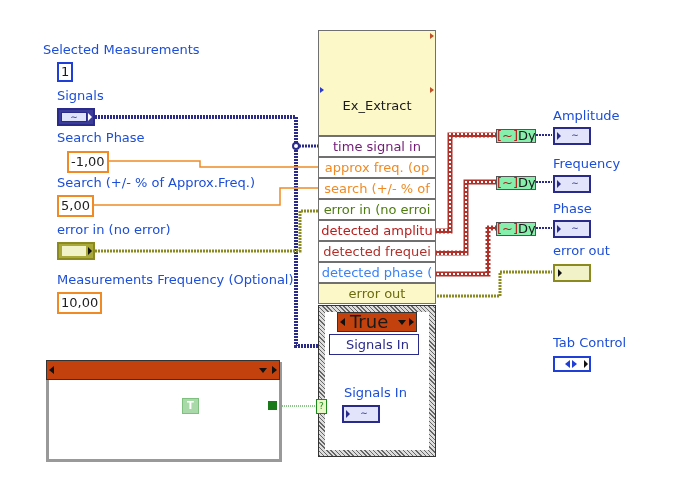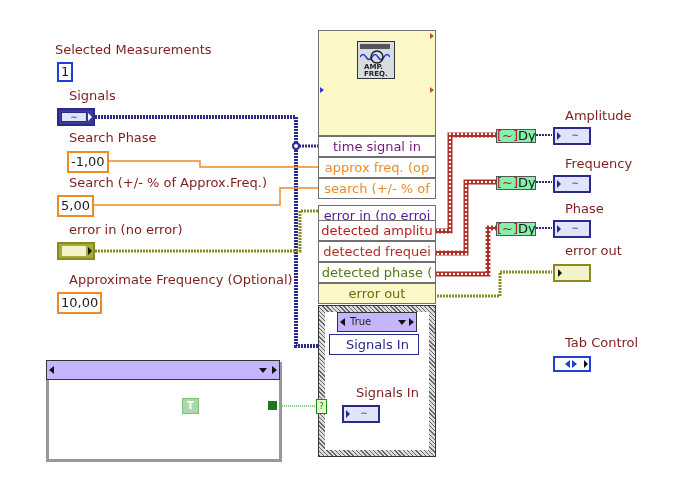--- a/index.html
+++ b/index.html
@@ -1,19 +1,19 @@
 <!DOCTYPE html>
 <html><head>
 <meta charset="utf-8">
 <style>
   html, body { margin:0; padding:0; background:#ffffff; }
   body { width:676px; height:484px; position:relative; overflow:hidden;
          font-family:"DejaVu Sans", sans-serif; font-size:13px; color:#1a1a1a; }
   .abs { position:absolute; }
-  .label { position:absolute; font-size:13px; white-space:nowrap; color:#7f1d1d;margin-left:12px; }
+  .label { position:absolute; font-size:13px; white-space:nowrap; color:#1d4ed8; }
   .num { position:absolute; border:2px solid #f08a24; background:#fff; font-size:13px;
          padding:0 2px; height:18px; line-height:18px; color:#1e1e1e; }
   .numblue { position:absolute; border:2px solid #1f3fd6; background:#fff; font-size:13px;
          padding:0 2px; height:16px; line-height:16px; }
   .wf { position:absolute; width:34px; height:14px; border:2px solid #2a2a8a; background:#3b3b9a; }
   .wf .in { position:absolute; left:2px; top:2px; right:6px; bottom:2px; background:#dfe3fb; border:1px solid #2a2a8a;
             font-size:9px; line-height:8px; text-align:center; color:#2a2a8a; }
   .wf .arr { position:absolute; right:1px; top:3px; width:0; height:0; border-top:4px solid transparent;
              border-bottom:4px solid transparent; border-left:4px solid #fff; }
   .wfi { position:absolute; width:34px; height:14px; border:2px solid #2a2a8a; background:#e2e4fb; }
@@ -26,21 +26,21 @@
              border-bottom:4px solid transparent; border-left:4px solid #111; }
   .erri { position:absolute; width:34px; height:14px; border:2px solid #8a8a20; background:#f2f2c8; }
   .erri .arr { position:absolute; left:3px; top:3px; width:0; height:0; border-top:4px solid transparent;
              border-bottom:4px solid transparent; border-left:4px solid #111; }
   .node { position:absolute; left:318px; top:30px; width:116px; background:#fdf8c8; border:1px solid #707070; }
   .term { position:absolute; left:318px; width:116px; height:19px; border:1px solid #707070; background:#fff;
           font-size:13px; line-height:19px; text-align:center; white-space:nowrap; overflow:hidden; }
   .conv { position:absolute; width:38px; height:12px; border:1px solid #555; background:#86efac; font-size:13px; line-height:12px; white-space:nowrap; overflow:hidden;}
   .conv .lt { color:#b02020; }
   .case { position:absolute; background:#fff; }
-  .case-sel { position:absolute; border:1px solid #333; background:#c4b5fd; font-size:10px; height:18px; line-height:18px; white-space:nowrap; }
+  .case-sel { position:absolute; border:1px solid #333; background:#c2410c; font-size:18px; height:18px; line-height:18px; white-space:nowrap; }
   .tab { position:absolute; width:34px; height:12px; border:2px solid #1f3fd6; background:#fff; }
 </style>
 </head>
 <body>
 
 <svg class="abs" style="left:0;top:0" width="676" height="484">
   <defs>
     <pattern id="dyn" width="4" height="4" patternUnits="userSpaceOnUse">
       <rect width="4" height="4" fill="#b0302a"></rect>
       <rect x="1" y="1" width="2" height="2" fill="#fff"></rect>
@@ -96,46 +96,39 @@
 
 <div class="label" style="left:57px;top:175px">Search (+/- % of Approx.Freq.)</div>
 <div class="num" style="left:57px;top:195px">5,00</div>
 
 <div class="label" style="left:57px;top:222px">error in (no error)</div>
 <div class="err" style="left:57px;top:242px">
   <div class="in"></div>
     <div class="arr"></div>
 </div>
 
-<div class="label" style="left:57px;top:272px">Approximate Frequency (Optional)</div>
+<div class="label" style="left:57px;top:272px">Measurements Frequency (Optional)</div>
 <div class="num" style="left:57px;top:292px">10,00</div>
 
 <div class="node" style="height:104px">
-  <div class="abs" style="left:38px;top:10px;width:36px;height:36px;border:1px solid #333;background:#d8dde2">
-    <div class="abs" style="left:2px;top:2px;width:30px;height:5px;background:#555"></div>
-    <svg class="abs" style="left:2px;top:8px" width="30" height="14">
-        <path d="M0,7 Q3,2 6,7 T12,7 T18,7 T24,7 T30,7" stroke="#2a3ad0" fill="none" stroke-width="1.5"></path>
-        <circle cx="17" cy="7" r="6" fill="none" stroke="#222" stroke-width="1.5"></circle>
-      </svg>
-    <div class="abs" style="left:6px;top:22px;font-size:7px;line-height:7px;font-weight:bold;color:#222">AMP. FREQ.</div>
-  </div>
   <div class="abs" style="left:0;right:0;top:66px;text-align:center;font-size:13px;line-height:17px">
+    <div>Ex_Extract</div>
   </div>
   <div class="abs" style="right:1px;top:2px;width:0;height:0;border-top:3px solid transparent;border-bottom:3px solid transparent;border-left:4px solid #c0502a"></div>
   <div class="abs" style="right:1px;top:56px;width:0;height:0;border-top:3px solid transparent;border-bottom:3px solid transparent;border-left:4px solid #c0502a"></div>
   <div class="abs" style="left:1px;top:56px;width:0;height:0;border-top:3px solid transparent;border-bottom:3px solid transparent;border-left:4px solid #2a3ad0"></div>
 </div>
 
 <div class="term" style="top:136px;color:#701a75">time signal in</div>
 <div class="term" style="top:157px;color:#f08a24">approx freq. (op</div>
 <div class="term" style="top:178px;color:#f08a24">search (+/- % of</div>
-<div class="term" style="top:205px;color:#4c1d95">error in (no erroi</div>
+<div class="term" style="top:199px;color:#4d7c0f">error in (no erroi</div>
 <div class="term" style="top:220px;color:#b91c1c">detected amplitu</div>
 <div class="term" style="top:241px;color:#b0302a">detected frequei</div>
-<div class="term" style="top:262px;color:#4d7c0f">detected phase (</div>
+<div class="term" style="top:262px;color:#3b82f6">detected phase (</div>
 <div class="term" style="top:283px;color:#6b6b10;background:#fdf8c8">error out</div>
 
 <div class="abs" style="left:318px;top:305px;width:116px;height:150px;background:repeating-linear-gradient(45deg,#666 0 1px,#ddd 1px 3px);border:1px solid #333">
   <div class="case" style="left:6px;top:6px;right:6px;bottom:6px"></div>
 </div>
 <div class="case-sel" style="left:337px;top:312px;width:78px">
   <span style="position:absolute;left:2px;top:5px;width:0;height:0;border-top:4px solid transparent;border-bottom:4px solid transparent;border-right:5px solid #111"></span>
   <span style="position:absolute;left:12px">True</span>
   <span style="position:absolute;right:10px;top:7px;width:0;height:0;border-left:4px solid transparent;border-right:4px solid transparent;border-top:5px solid #111"></span>
   <span style="position:absolute;right:2px;top:5px;width:0;height:0;border-top:4px solid transparent;border-bottom:4px solid transparent;border-left:5px solid #111"></span>

